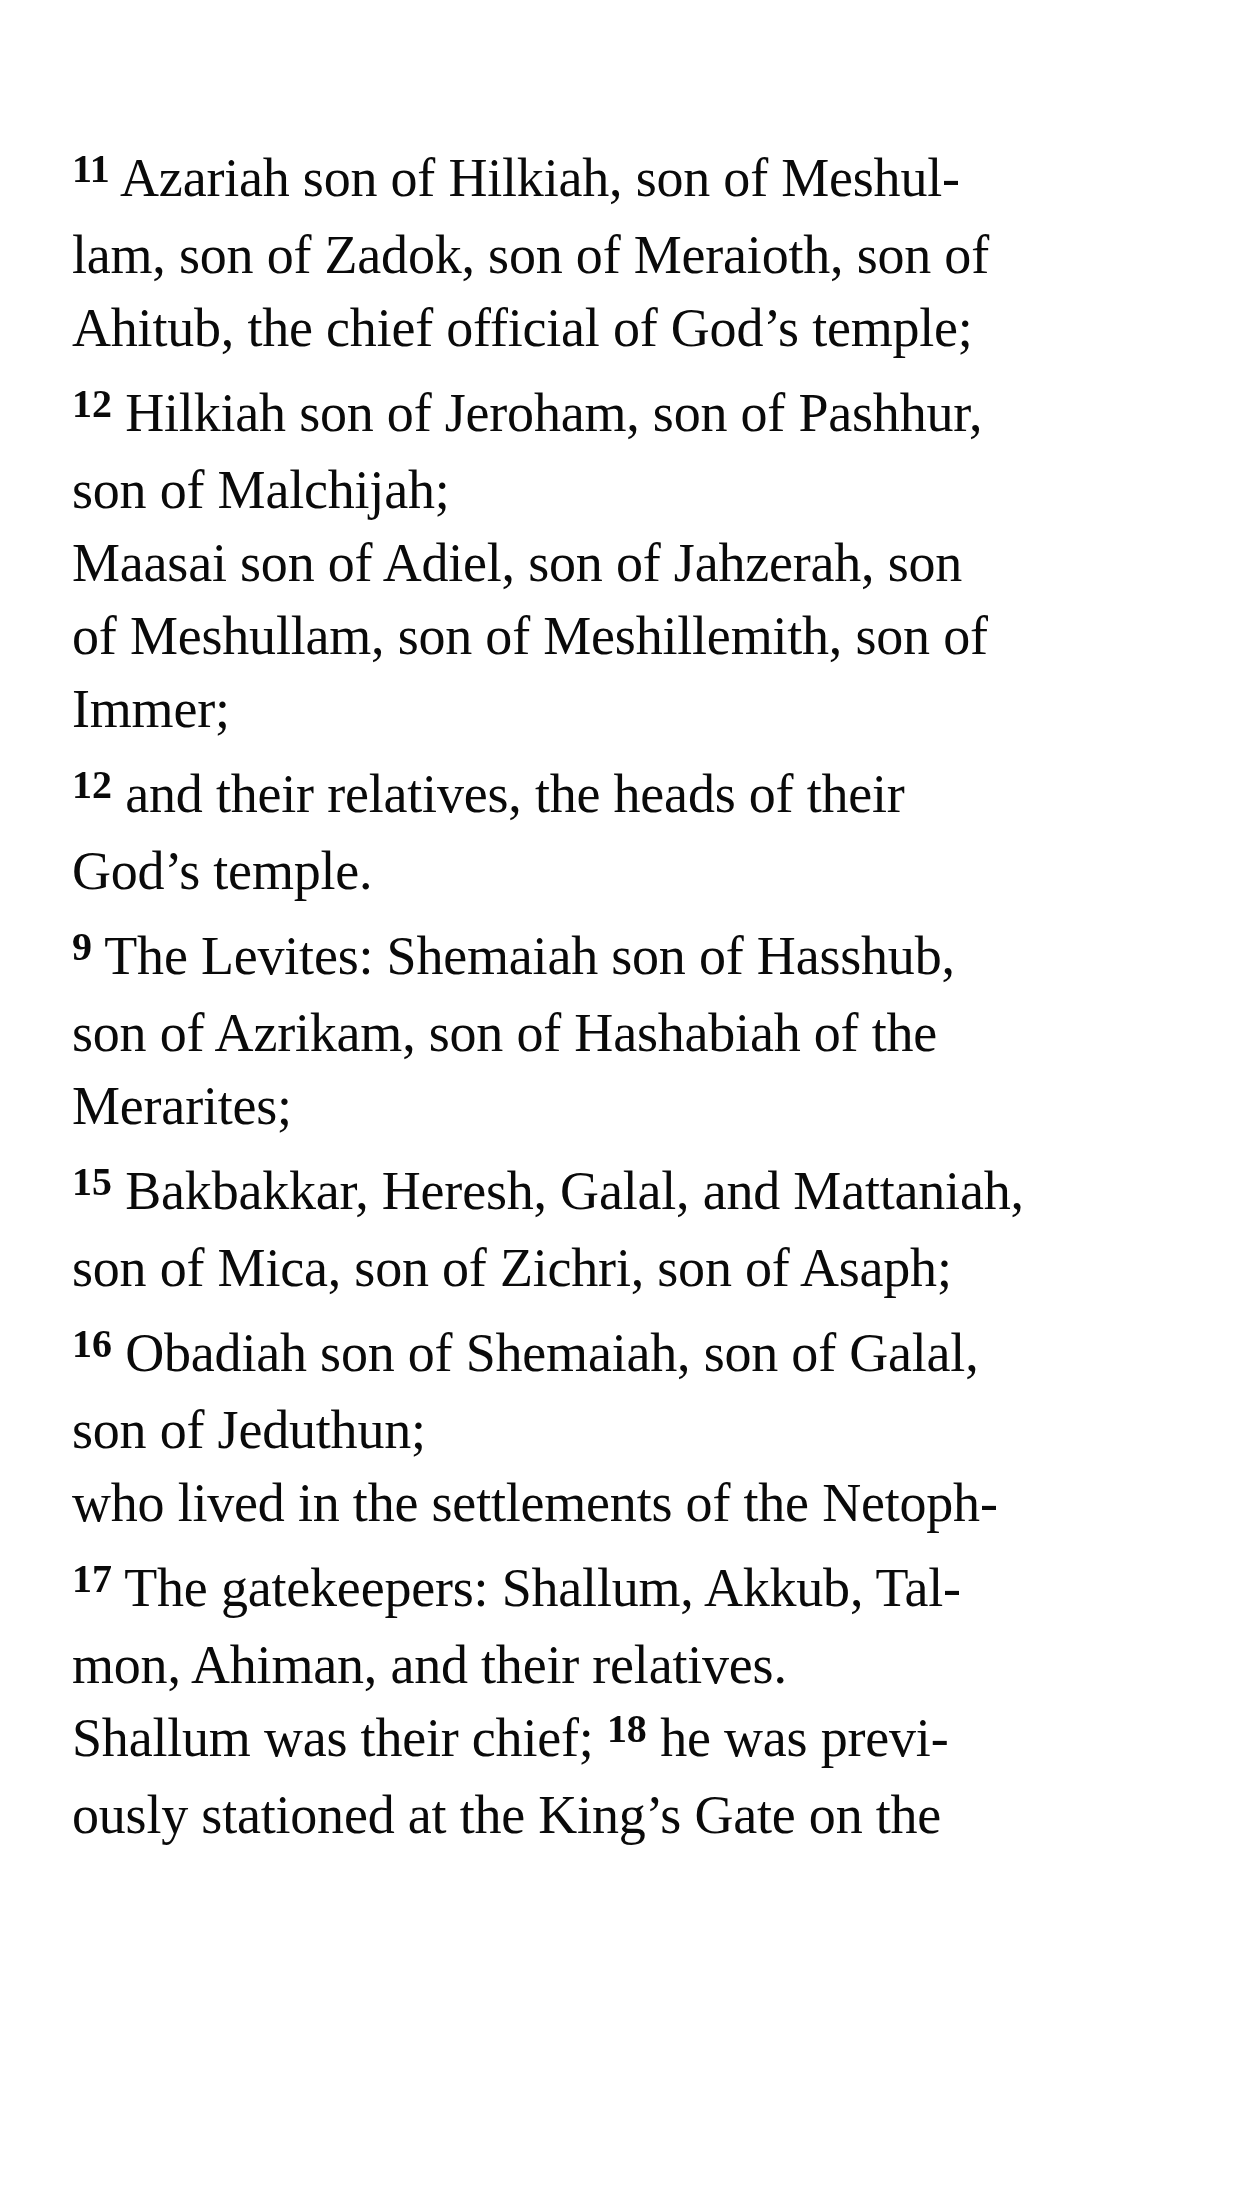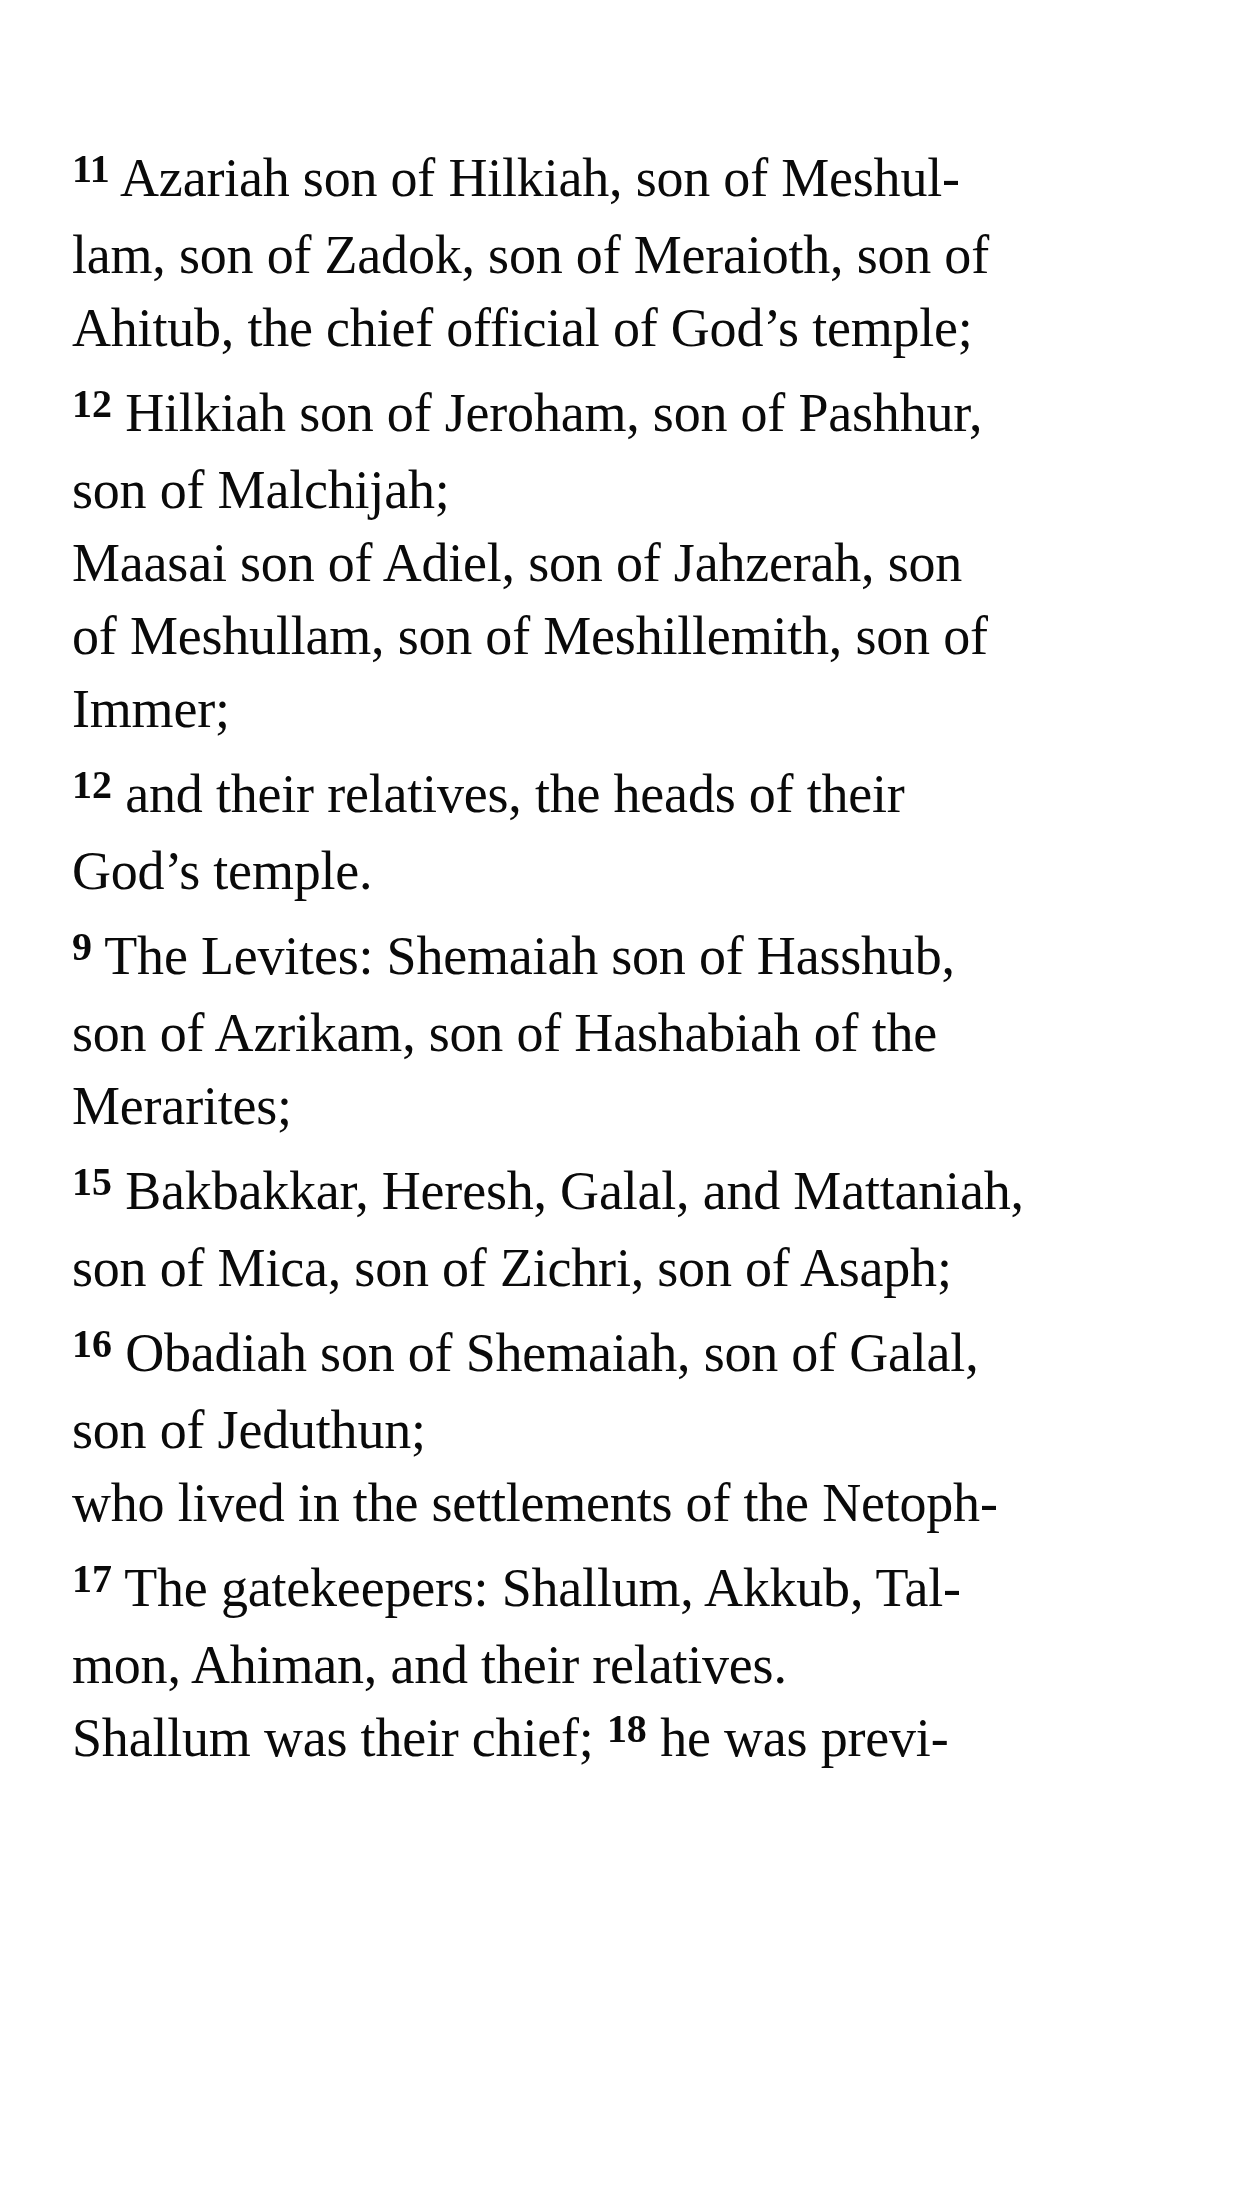--- a/index.html
+++ b/index.html
@@ -59,14 +59,15 @@
       <div class="line"><span>son of Azrikam, son of Hashabiah of the</span></div>
       <div class="line"><span>Merarites;</span></div>
       <div class="line verse-start"><span class="vnum">15</span><span> Bakbakkar, Heresh, Galal, and Mattaniah,</span></div>
       <div class="line"><span>son of Mica, son of Zichri, son of Asaph;</span></div>
       <div class="line verse-start"><span class="vnum">16</span><span> Obadiah son of Shemaiah, son of Galal,</span></div>
       <div class="line"><span>son of Jeduthun;</span></div>
       <div class="line"><span>who lived in the settlements of the Netoph-</span></div>
       <div class="line verse-start"><span class="vnum">17</span><span> The gatekeepers: Shallum, Akkub, Tal-</span></div>
       <div class="line"><span>mon, Ahiman, and their relatives.</span></div>
       <div class="line"><span>Shallum was their chief; </span><span class="vnum">18</span><span> he was previ-</span></div>
+      <div class="line"><span>ously stationed at the King’s Gate on the</span></div>
     </div>
 </div>
 
 </body></html>

